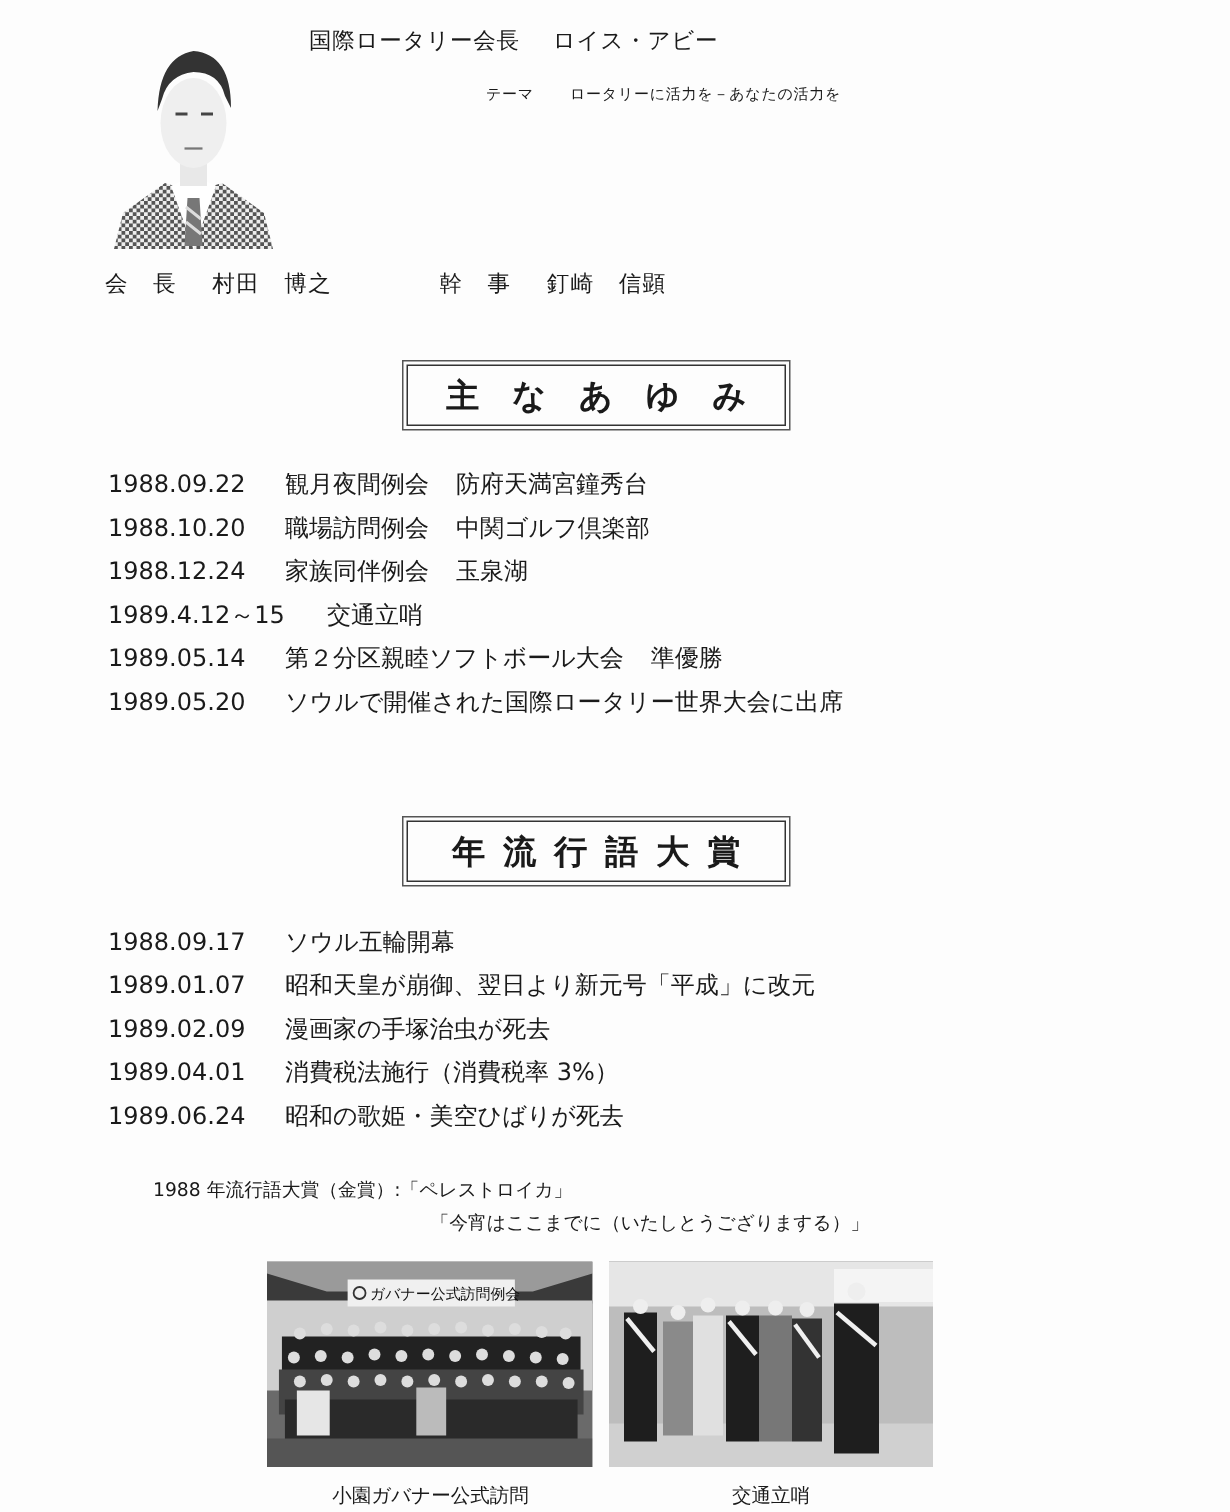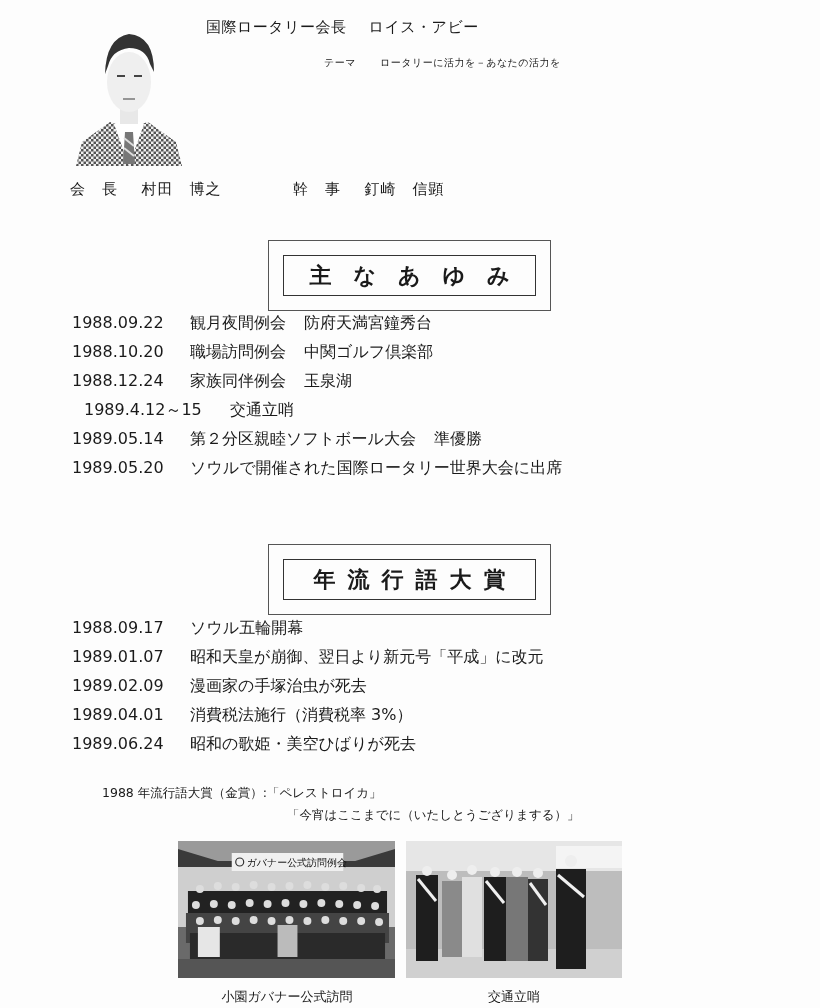--- a/index.html
+++ b/index.html
@@ -19,34 +19,34 @@
   .ri-title .gap { display:inline-block; width:22px; }
   .theme { left:324px; top:56px; font-size:10px; letter-spacing:0.5px; }
   .theme .gap { display:inline-block; width:24px; }
 
   .officers { left:70px; top:180px; font-size:15px; letter-spacing:1px; white-space:nowrap;font-family:Liberation Serif, serif; }
   .officers span { display:inline-block; }
 
   
   .hbox {
     left:268px; width:253px; height:41px;
-    border:1px solid #555; padding:14px;
+    border:1px solid #555; padding:2px;
   }
   .hbox .inner {
     width:100%; height:100%; box-sizing:border-box; border:1.5px solid #333;
     display:flex; align-items:center; justify-content:center;
     font-size:22px; font-weight:bold; letter-spacing:22px; padding-left:22px;
   }
   .hbox1 { top:240px; }
   .hbox2 { top:544px; }
 
   .list { left:72px; font-size:16px; }
   .list .row { height:29px; line-height:29px; white-space:nowrap; }
   .list .date { display:inline-block; width:118px; }
-  .list .date.wide { width:146px;margin-left:12px; }
+  .list .date.wide { width:146px; }
   .list .gap { display:inline-block; width:18px; }
   .list1 { top:308px; }
   .list2 { top:613px; }
 
   .buzz { left:102px; top:782px; font-size:12.5px; line-height:22px; white-space:nowrap; }
   .buzz .l2 { padding-left:185px; }
 
   .photo { top:841px; height:137px; background:#999; overflow:hidden; }
   .photo svg { width:100%; height:100%; display:block; }
   .photo1 { left:178px; width:217px; }

